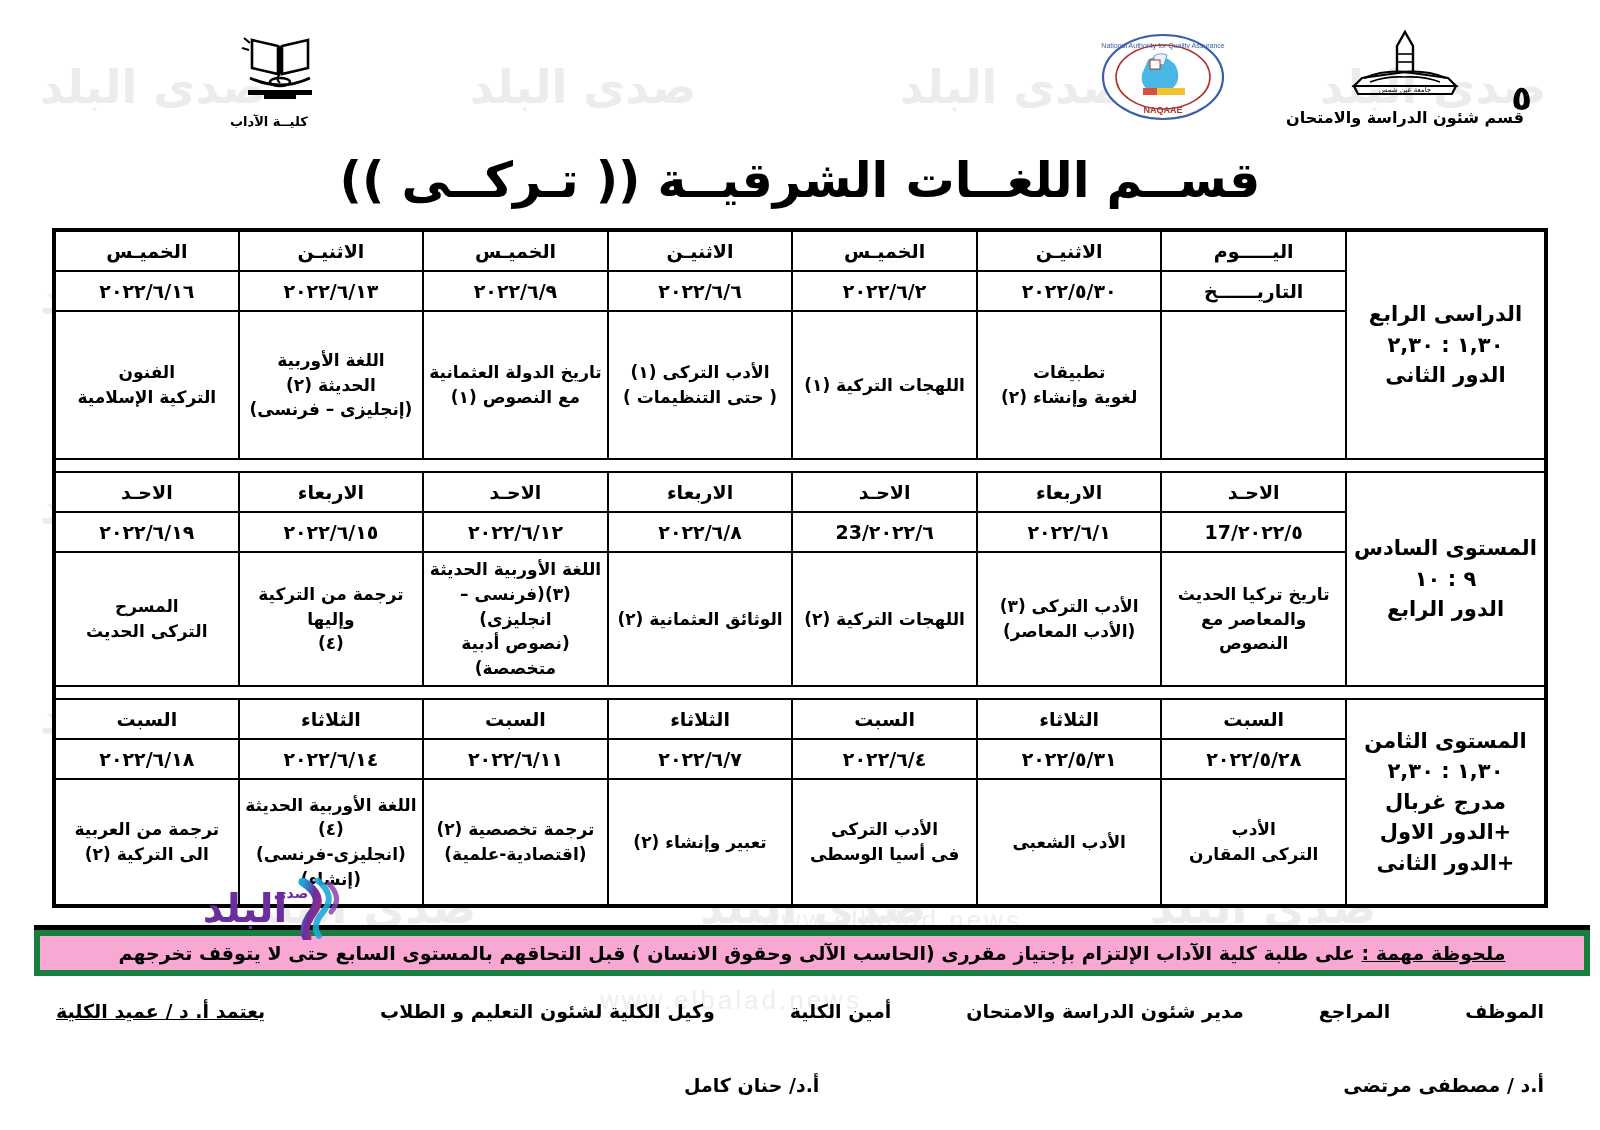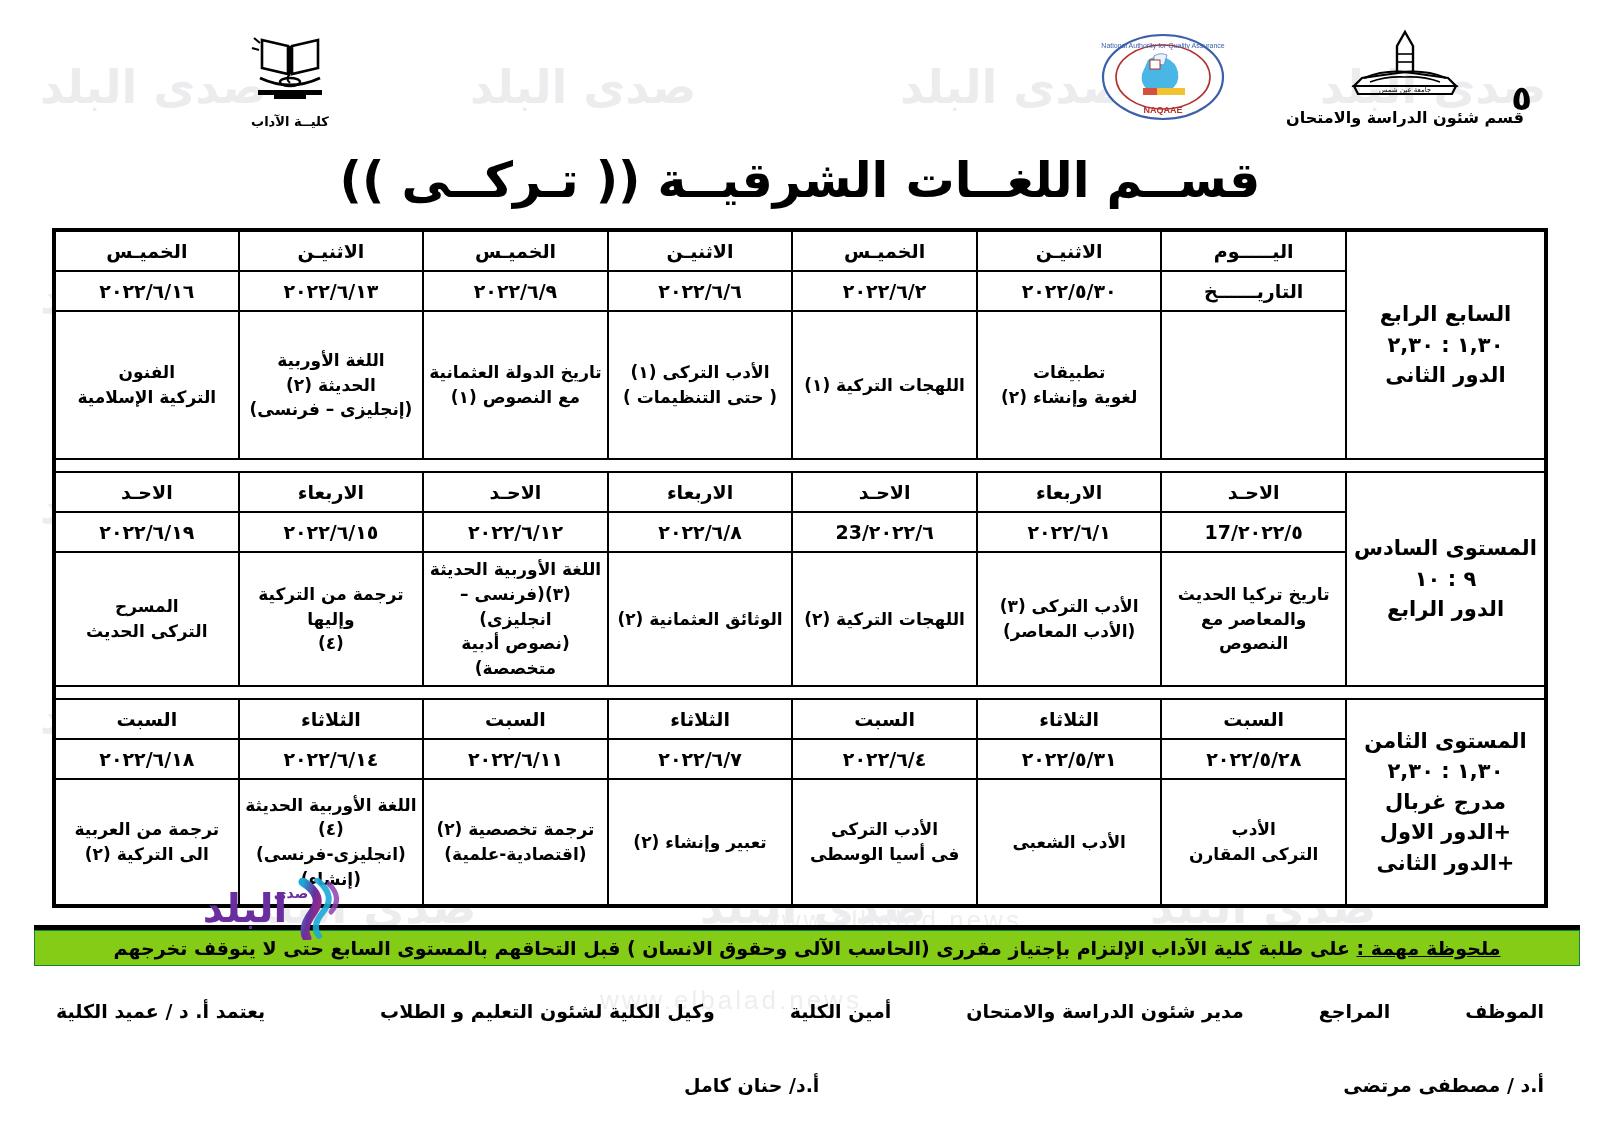--- a/index.html
+++ b/index.html
@@ -26,21 +26,21 @@
   .pageno{position:absolute;right:68px;top:78px;font-size:34px;font-weight:bold;}
 
   .title1{position:absolute;top:28px;left:0;right:0;text-align:center;
           font-size:28px;font-weight:bold;letter-spacing:4px;}
   .title2{position:absolute;top:100px;left:392px;width:740px;text-align:center;
           font-size:27px;font-weight:bold;letter-spacing:3px;}
   .title3{position:absolute;top:152px;left:0;right:0;text-align:center;
           font-size:49px;font-weight:bold;letter-spacing:1px;line-height:1.18;}
 
   
-  .logo-fac{position:absolute;left:230px;top:30px;width:120px;text-align:center;}
+  .logo-fac{position:absolute;left:230px;top:30px;width:120px;text-align:left;}
   .logo-fac .cap{font-size:13px;font-weight:bold;margin-top:2px;}
   .logo-naqaae{position:absolute;left:1085px;top:30px;width:155px;text-align:center;}
   .logo-univ{position:absolute;left:1255px;top:28px;width:300px;text-align:center;}
   .logo-univ .cap{font-size:16px;font-weight:bold;margin-top:-2px;}
 
   
   .tbl-wrap{position:absolute;left:52px;top:228px;width:1496px;z-index:3;}
   table.sched{width:100%;border-collapse:collapse;table-layout:fixed;
               border:4px solid #000;background:#fff;}
   table.sched td{border:2px solid #000;text-align:center;vertical-align:middle;
@@ -51,35 +51,35 @@
   .c-subj.short{height:128px;}
   .c-subj.short3{height:120px;}
   .lvl{font-size:21px;line-height:1.45;border-right:4px solid #000 !important;}
   .lvl b{display:block;}
   .band{height:7px;background:#000;}
   .band td{border:0;padding:0;height:7px;background:#000;}
   col.lvlcol{width:200px;}
 
   
   .note{position:absolute;left:34px;top:930px;width:1528px;z-index:3;
-        border:1px solid #15803d;background:#84cc16;padding:6px 8px;
+        border:6px solid #15803d;background:#f9a8d4;padding:6px 8px;
         box-shadow:0 -5px 0 0 #000;}
   .note-inner{font-size:19px;font-weight:bold;white-space:nowrap;
               text-align:center;}
   .note-lbl{text-decoration:underline;}
 
   
   .sig{position:absolute;left:40px;right:40px;top:1000px;z-index:3;
        font-size:19px;font-weight:bold;}
   .sig-row{display:flex;justify-content:space-between;align-items:baseline;
            padding:0 16px;}
   .sig-row2{display:flex;padding:0 16px;margin-top:52px;}
   .sig-row2 .s-a{width:430px;text-align:right;}
   .sig-row2 .s-b{width:430px;text-align:left;}
-  .approve{margin-right:40px;}
+  .approve{margin-right:40px;text-decoration:underline;}
 
   
   .sada{position:absolute;left:95px;top:878px;width:255px;height:62px;z-index:4;}
 </style>
 </head>
 <body>
 
 <div class="page">
 
   <div>
@@ -158,21 +158,21 @@
   </div>
 
   <div class="tbl-wrap">
     <table class="sched">
       <colgroup>
           <col class="lvlcol">
         </colgroup>
       <tbody id="sched-body">
           <tr>
             <td class="lvl" rowspan="3">
-              <b>السابع الرابع</b>
+              <b>الدراسى الرابع</b>
               <b>١,٣٠ : ٢,٣٠</b>
               <b>الدور الثانى</b>
             </td>
             <td class="c-day">اليـــــوم</td>
             <td class="c-day">الاثنيـن</td>
             <td class="c-day">الخميـس</td>
             <td class="c-day">الاثنيـن</td>
             <td class="c-day">الخميـس</td>
             <td class="c-day">الاثنيـن</td>
             <td class="c-day">الخميـس</td>

